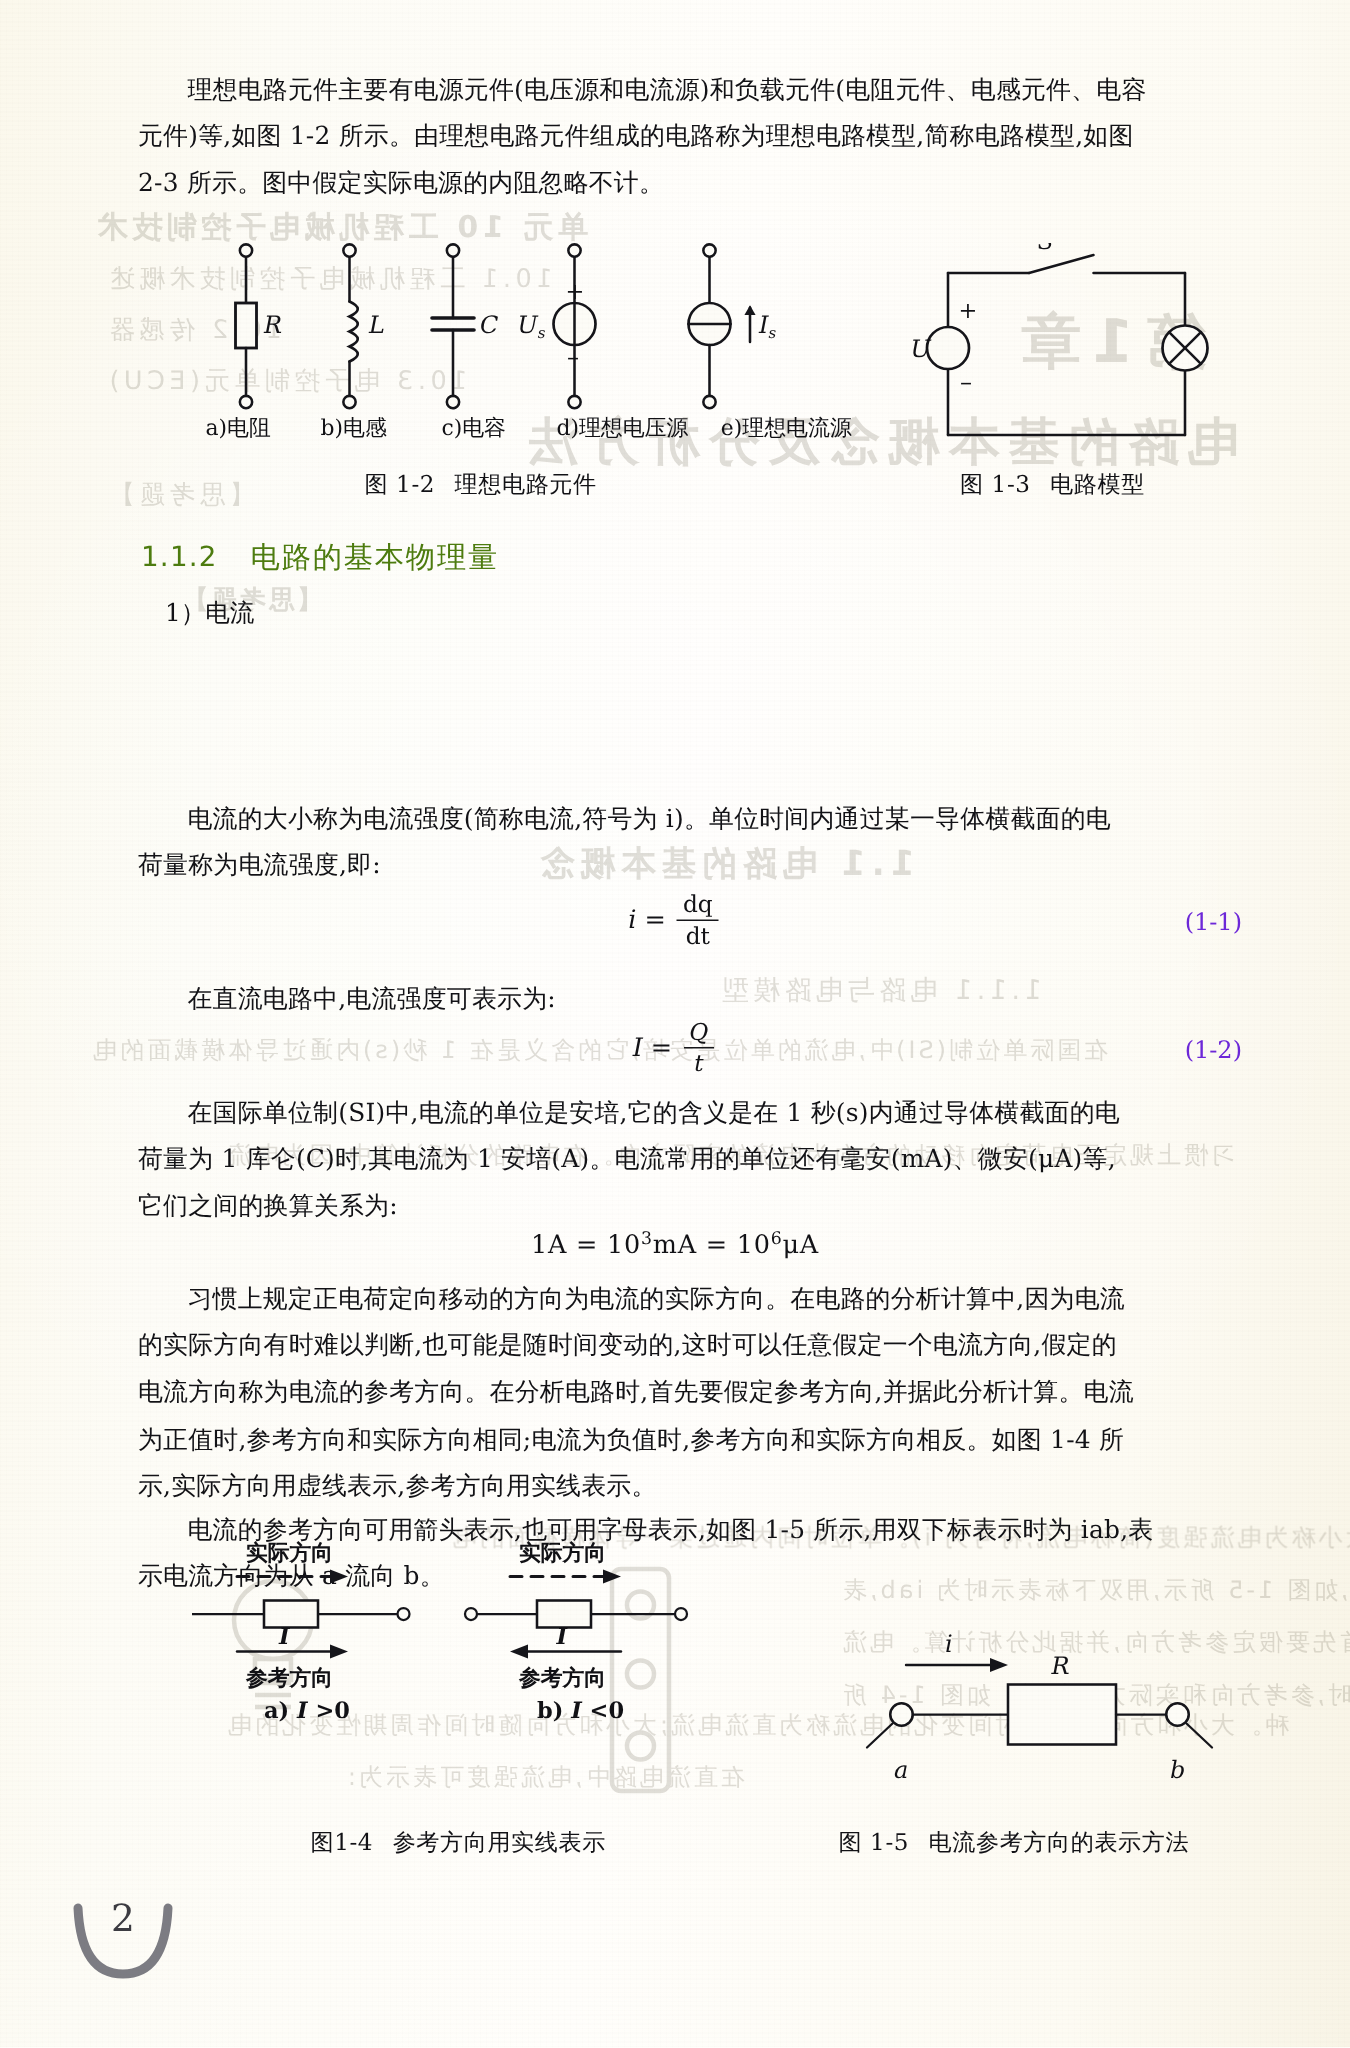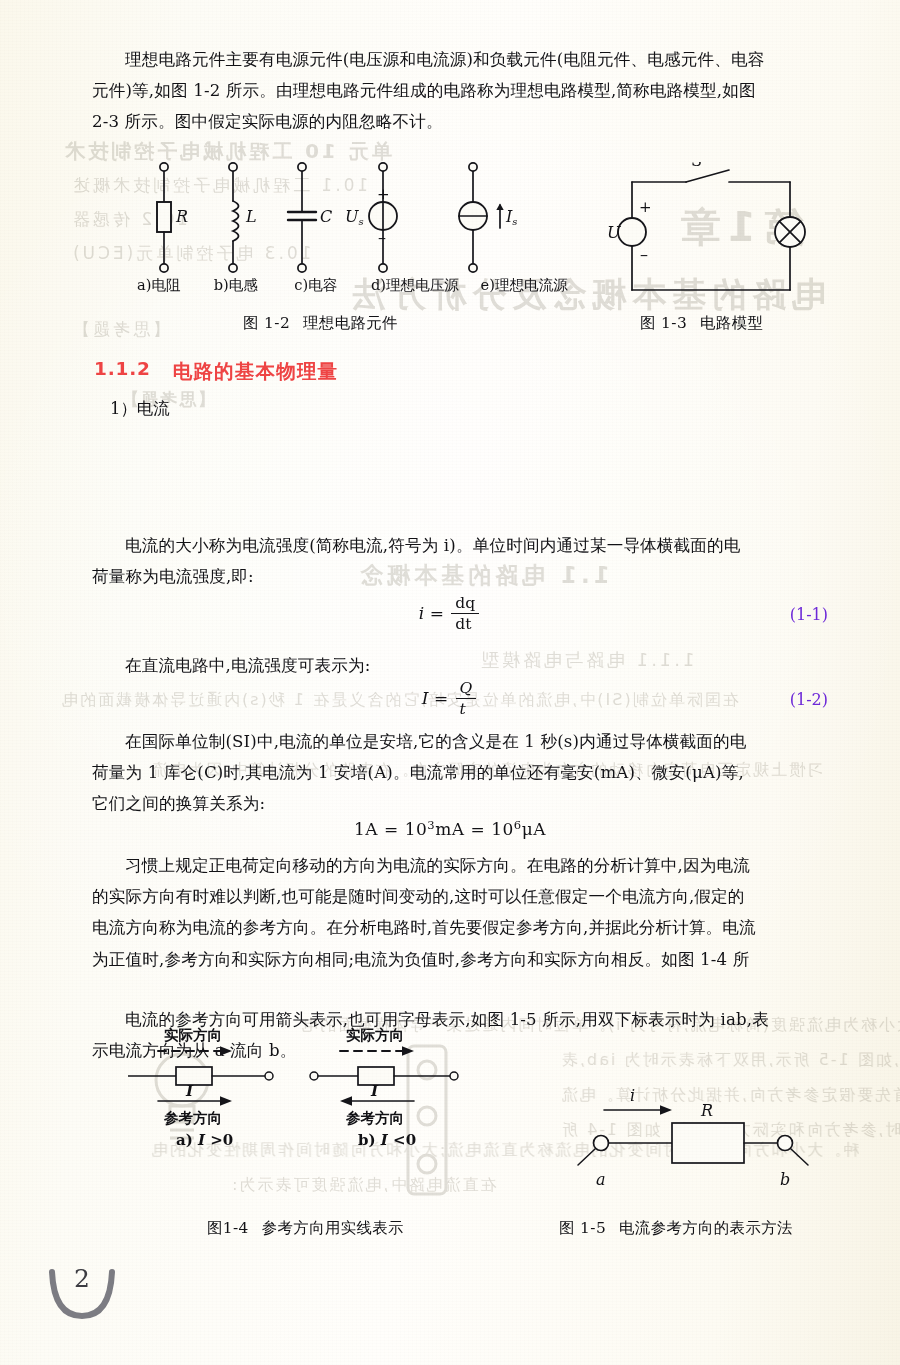--- a/index.html
+++ b/index.html
@@ -57,25 +57,25 @@
   .ind { padding-left: 33px; }
   i.m, em.m { font-family: "DejaVu Serif", "Liberation Serif", serif; font-style: italic; }
   .sup { font-size: 0.68em; vertical-align: 0.52em; font-style: normal; }
 
   
   #sec-head {
     position: absolute;
     left: 94px;
     top: 358px;
     display: flex;
-    align-items: flex-start;
+    align-items: center;
     gap: 22px;
     font-family: "DejaVu Sans", "Liberation Sans", sans-serif;
-    font-weight: 700;
-    color: #ef4444;
+    font-weight: 400;
+    color: #4d7c0f;
   }
   #sec-num { font-size: 18.5px; letter-spacing: .8px; }
   #sec-title { font-size: 19.5px; letter-spacing: 1.2px; }
 
   #subhead {
     position: absolute;
     left: 110px;
     top: 398px;
     font-size: 16.4px;
     font-family: "DejaVu Serif", "Liberation Serif", serif;
@@ -86,21 +86,21 @@
   .eq-wrap { position: absolute; width: 900px; text-align: center; }
   .eq {
     display: inline-block;
     font-family: "DejaVu Serif", "Liberation Serif", serif;
     font-size: 17px;
     color: #121216;
   }
   .frac {
     display: inline-block;
     vertical-align: middle;
-    text-align: left;
+    text-align: center;
     margin: 0 2px;
     position: relative;
     top: -1px;
   }
   .frac .num { display: block; padding: 0 4px 1px 4px; border-bottom: 1.1px solid #16161a; font-size: 15.5px; }
   .frac .den { display: block; padding: 1px 4px 0 4px; font-size: 15.5px; }
   .eqnum {
     position: absolute;
     right: 72px;
     font-family: "DejaVu Serif", "Liberation Serif", serif;
@@ -350,20 +350,21 @@
       <span>=</span>
       <span>10</span><span class="sup">6</span><span>μA</span>
     </span>
   </div>
 
   <div class="para-block" style="top:850px;">
     <div class="para-line ind">习惯上规定正电荷定向移动的方向为电流的实际方向。在电路的分析计算中,因为电流</div>
     <div class="para-line">的实际方向有时难以判断,也可能是随时间变动的,这时可以任意假定一个电流方向,假定的</div>
     <div class="para-line">电流方向称为电流的参考方向。在分析电路时,首先要假定参考方向,并据此分析计算。电流</div>
     <div class="para-line">为正值时,参考方向和实际方向相同;电流为负值时,参考方向和实际方向相反。如图 1-4 所</div>
+    <div class="para-line">示,实际方向用虚线表示,参考方向用实线表示。</div>
   </div>
 
   <div class="para-block" style="top:1004px;">
     <div class="para-line ind">电流的参考方向可用箭头表示,也可用字母表示,如图 1-5 所示,用双下标表示时为 iab,表</div>
     <div class="para-line">示电流方向为从 a 流向 b。</div>
   </div>
 
   <div class="fig" style="left:128px; top:1013px;font-weight:bold;">
     <svg width="370" height="135" viewBox="0 0 370 135">
 

